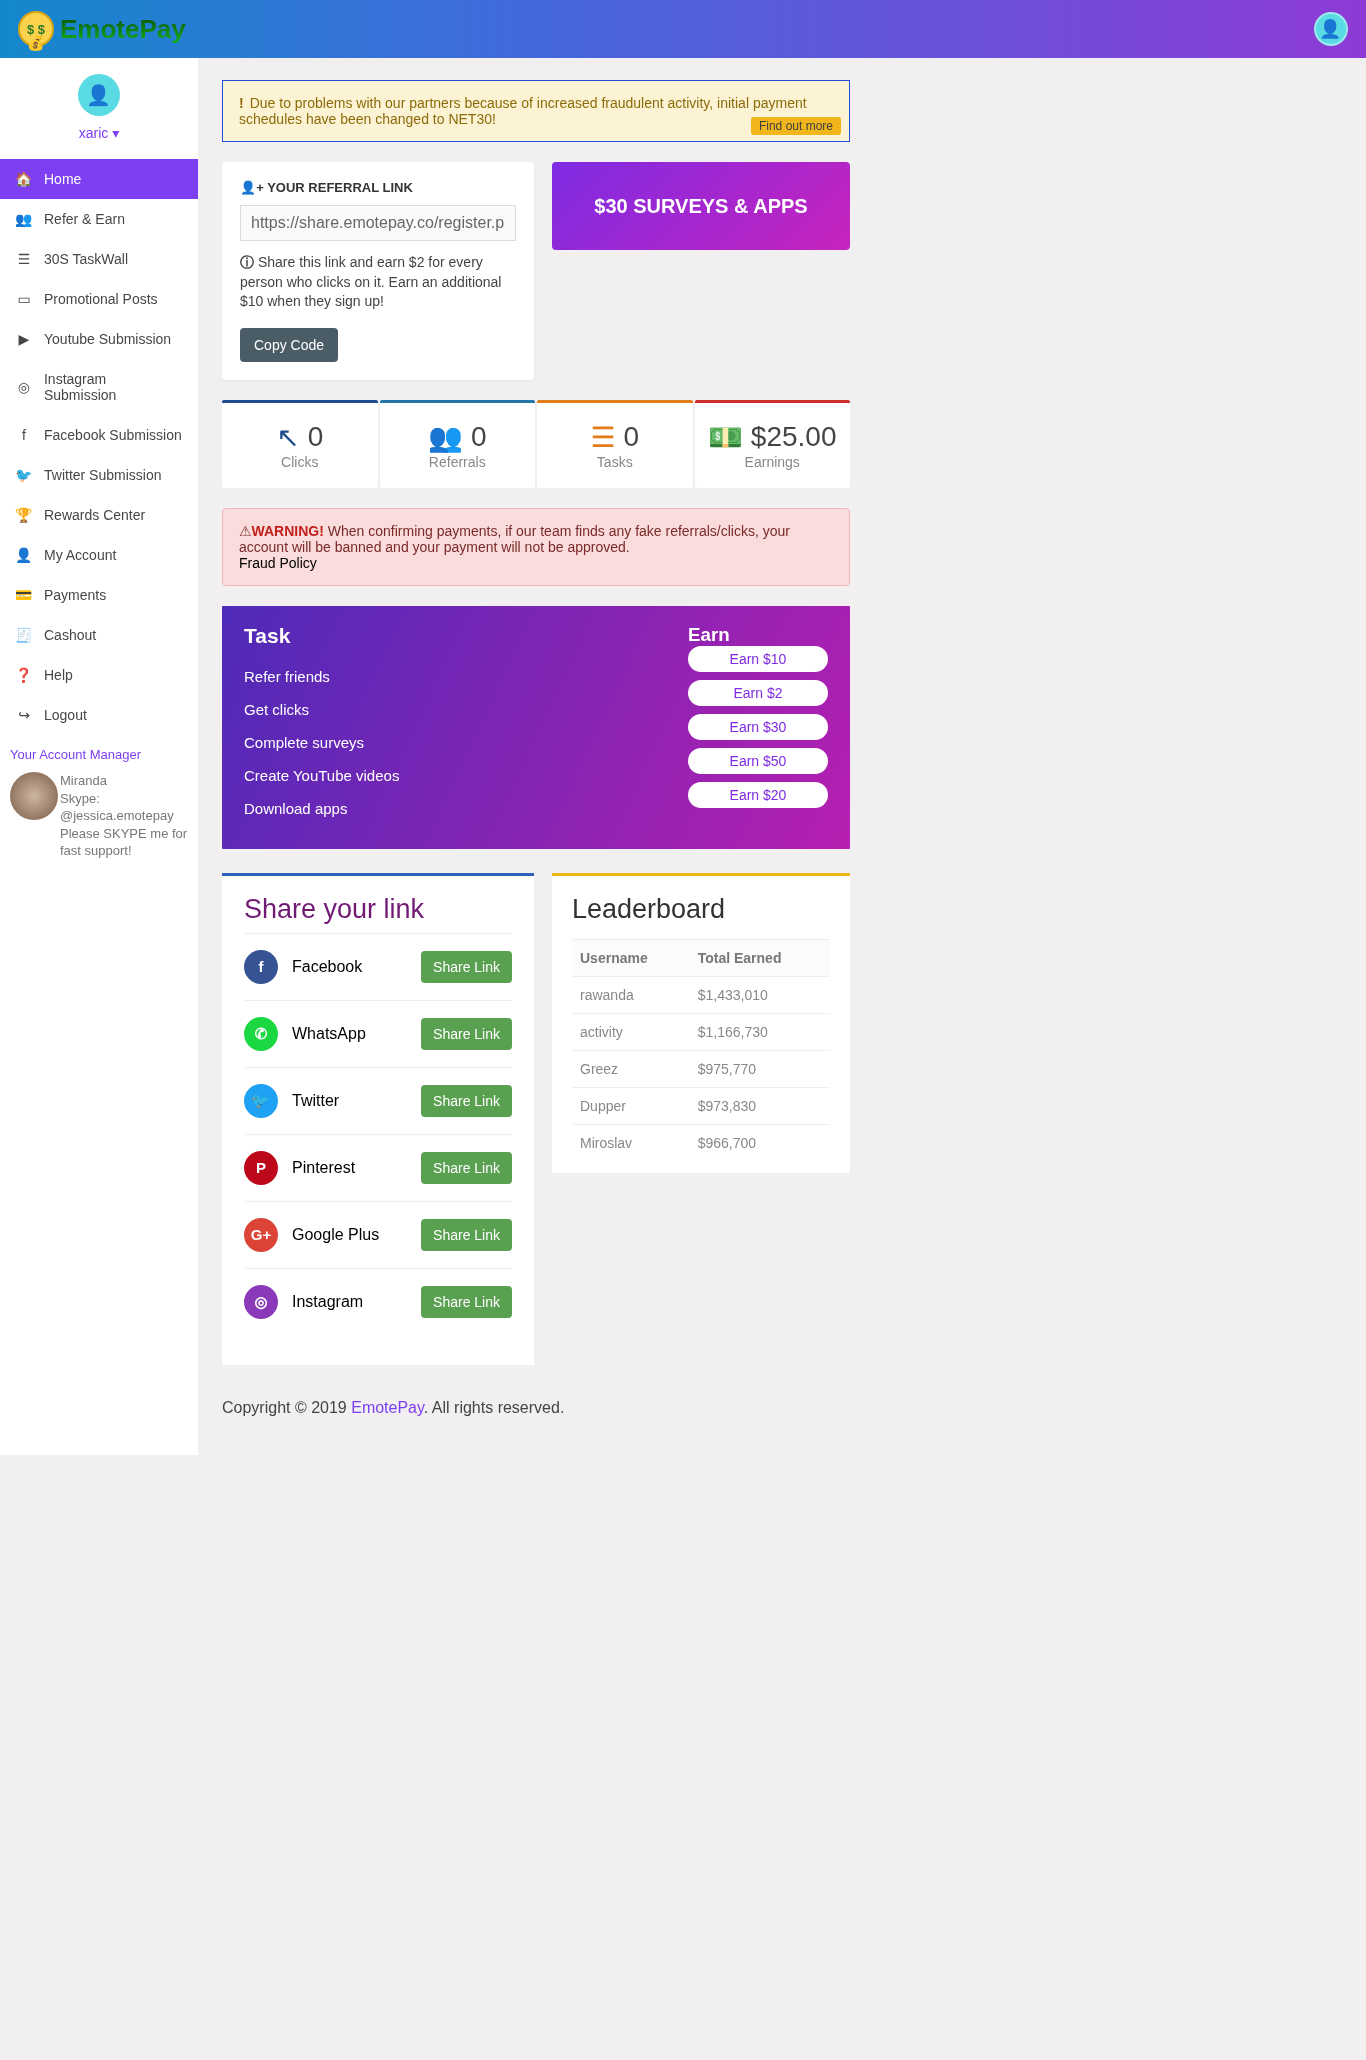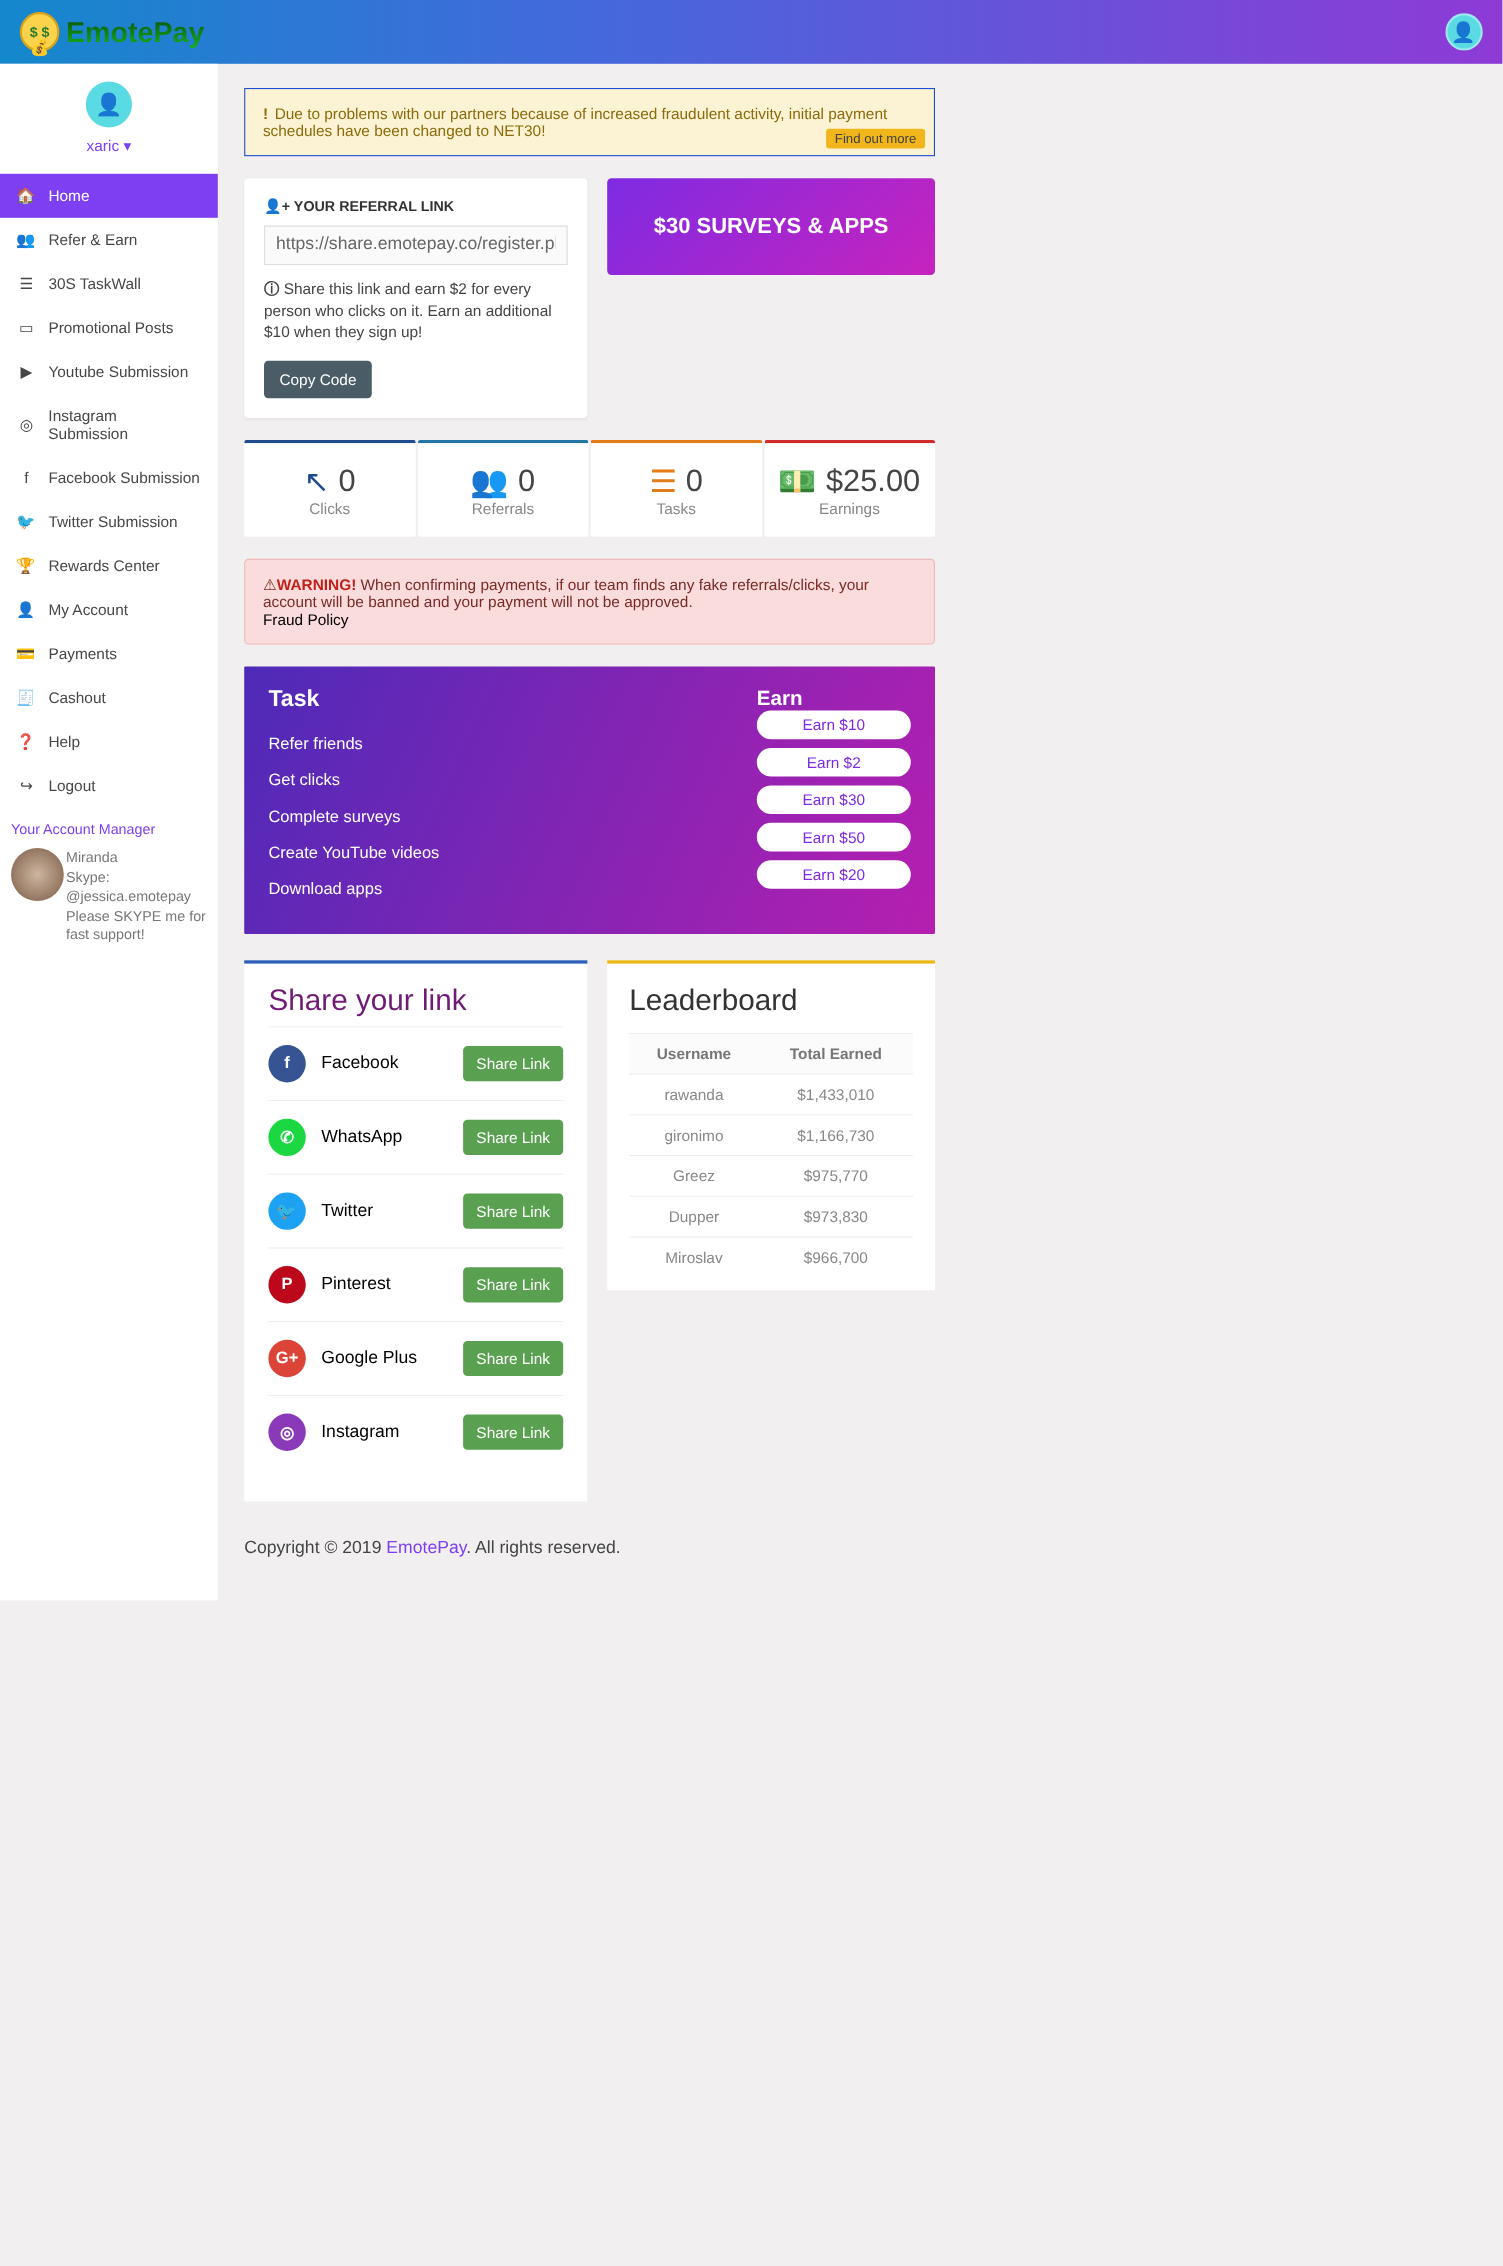--- a/index.html
+++ b/index.html
@@ -53,21 +53,21 @@
 .row2 { display:flex; gap:18px; }
 .share-card { flex:1; border-top:3px solid #2b5fb8; background:#fff; padding:18px 22px 30px; }
 .share-card h2 { font-weight:400; color:#701a75; font-size:27px; margin-bottom:8px; }
 .share-item { display:flex; align-items:center; justify-content:space-between; border-top:1px solid #eee; padding:16px 0; }
 .share-left { display:flex; align-items:center; gap:14px; }
 .scircle { width:34px; height:34px; border-radius:50%; display:flex; align-items:center; justify-content:center; color:#fff; font-weight:700; font-size:15px; }
 .btn-green { background:#5aa051; color:#fff; border:none; padding:8px 12px; border-radius:4px; font-size:14px; cursor:pointer; }
 .lead-card { width:298px; border-top:3px solid #eab915; background:#fff; padding:18px 20px 12px; align-self:flex-start; }
 .lead-card h2 { font-weight:400; color:#333; font-size:27px; margin-bottom:14px; }
 table { width:100%; border-collapse:collapse; }
-th,td { text-align:center; padding:10px 8px; font-size:14px; color:#888; border-top:1px solid #eee; }
+th,td { text-align:left; padding:10px 8px; font-size:14px; color:#888; border-top:1px solid #eee; }
 th { color:#777; font-weight:600; background:#fbfbfb; }
 .footer { text-align:left; color:#444; font-size:16px; padding:34px 0 16px; }
 .footer a { color:#7e3ff2; text-decoration:none; }
 </style>
 </head>
 <body>
 
 <div class="topbar">
   <div class="logo">
     <div class="logo-coin">$ $</div>
@@ -288,21 +288,21 @@
                 <th>Username</th>
                 <th>Total Earned</th>
               </tr>
             </thead>
           <tbody id="lead-body">
               <tr>
                 <td>rawanda</td>
                 <td>$1,433,010</td>
               </tr>
               <tr>
-                <td>gironimo</td>
+                <td>activity</td>
                 <td>$1,166,730</td>
               </tr>
               <tr>
                 <td>Greez</td>
                 <td>$975,770</td>
               </tr>
               <tr>
                 <td>Dupper</td>
                 <td>$973,830</td>
               </tr>

